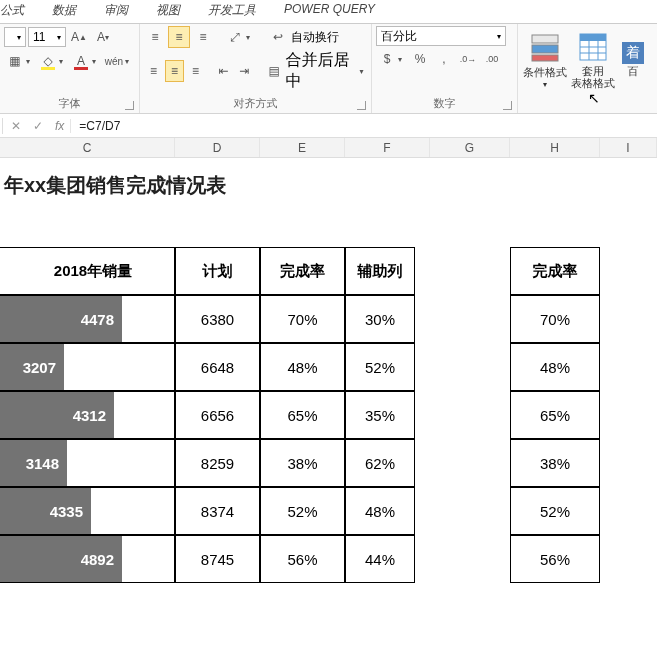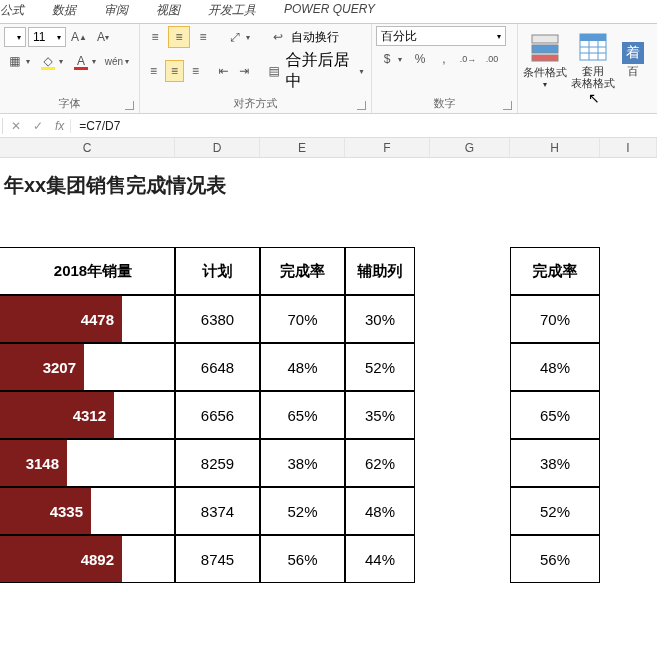--- a/index.html
+++ b/index.html
@@ -51,21 +51,21 @@
 .th,.td{border:1.5px solid #000;height:48px;display:flex;align-items:center;justify-content:center;font-size:15px;font-weight:bold;background:#fff;}
 .th{font-weight:700;text-align:right;}
 .trow{display:flex;}
 .table1 .c1{width:175px;justify-content:flex-start;padding-left:12px;border-left:none;}
 .table1 .c2{width:85px;}
 .table1 .c3{width:85px;}
 .table1 .c4{width:70px;}
 .table2 .c{width:90px;}
 .td{font-weight:normal;}
 .bar-cell{position:relative;padding:0;justify-content:flex-start;}
-.bar{position:absolute;left:0;top:0;bottom:0;background:#7f1d1d;display:flex;align-items:center;justify-content:flex-end;padding-right:8px;color:#fff;font-weight:700;font-size:15px;}
+.bar{position:absolute;left:0;top:0;bottom:0;background:#737373;display:flex;align-items:center;justify-content:flex-end;padding-right:8px;color:#fff;font-weight:700;font-size:15px;}
 .cursor{position:absolute;left:588px;top:90px;font-size:14px;pointer-events:none;}
 </style>
 </head>
 <body>
 
 <div class="ribbon-tabs">
   <span>公式</span>
   <span>数据</span>
   <span>审阅</span>
   <span>视图</span>
@@ -218,21 +218,21 @@
           <div class="trow">
       <div class="td c1 bar-cell">
               <div class="bar" style="width:122px">4478</div>
             </div>
       <div class="td c2">6380</div>
       <div class="td c3">70%</div>
       <div class="td c4">30%</div>
     </div>
           <div class="trow">
       <div class="td c1 bar-cell">
-              <div class="bar" style="width:84px">3207</div>
+              <div class="bar" style="width:64px">3207</div>
             </div>
       <div class="td c2">6648</div>
       <div class="td c3">48%</div>
       <div class="td c4">52%</div>
     </div>
           <div class="trow">
       <div class="td c1 bar-cell">
               <div class="bar" style="width:114px">4312</div>
             </div>
       <div class="td c2">6656</div>

